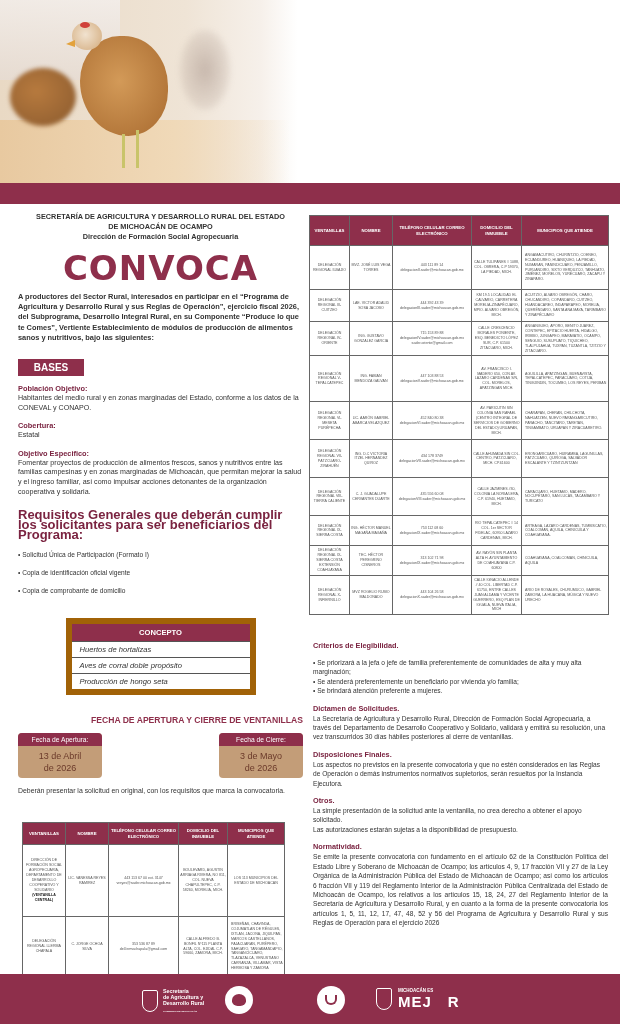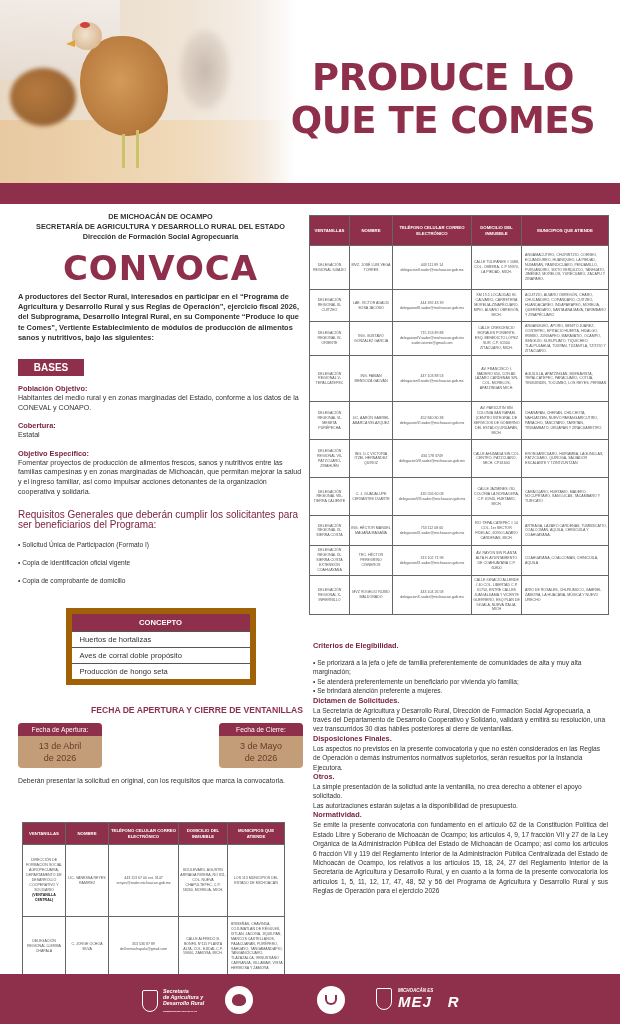--- a/index.html
+++ b/index.html
@@ -15,48 +15,48 @@
     font-family:"DejaVu Sans",sans-serif;font-weight:bold;color:#8e2f4b;font-size:37px;line-height:43px;letter-spacing:-0.5px;}
   .band{position:absolute;left:0;top:183px;width:620px;height:21px;background:#8e2f4b;}
 
   .left{position:absolute;left:18px;top:212px;width:285px;}
   .org{text-align:center;font-weight:bold;font-size:7.3px;line-height:10px;color:#333;}
   .convoca{text-align:center;font-family:"DejaVu Sans",sans-serif;font-weight:bold;color:#8e2f4b;font-size:34px;line-height:36px;margin-top:8px;letter-spacing:1px;}
   .intro{font-size:7.4px;line-height:10.2px;font-weight:bold;color:#333;margin-top:6px;}
   .bases{display:inline-block;background:#8e2f4b;color:#fff;font-weight:bold;font-size:10px;padding:3px 0;width:66px;text-align:center;margin-top:16px;}
   .sec-h{color:#7a2340;font-weight:bold;font-size:7.4px;margin-top:8px;line-height:10px;}
   .sec-p{font-size:7.1px;line-height:9.6px;color:#333;}
-  .req-h{color:#7a2340;font-weight:normal;font-size:10px;line-height:10px;margin-top:13px;}
+  .req-h{color:#7a2340;font-weight:bold;font-size:13px;line-height:10px;margin-top:13px;}
   .bullet{font-size:6.6px;color:#333;margin-top:11px;}
   .concept{margin:24px auto 0;width:190px;border:6px solid #a16207;border-collapse:collapse;}
   .concept th{background:#8e2f4b;color:#fff;font-size:7.6px;padding:4px 0;text-align:center;}
-  .concept td{font-size:7.6px;padding:3px 8px;border-top:1px solid #555;color:#333;}
+  .concept td{font-size:7.6px;padding:3px 8px;border-top:1px solid #555;color:#333;font-style:italic;}
   .dates-h{text-align:right;color:#8e2f4b;font-weight:bold;font-size:8.6px;margin-top:20px;}
   .dates{display:flex;justify-content:space-between;margin-top:8px;}
   .dbox{width:84px;border-radius:4px;overflow:hidden;background:#c39d78;}
   .dbox .dh{background:#8e2f4b;color:#fff;font-size:6.7px;text-align:center;padding:3px 0;}
   .dbox .dv{color:#6b3a2a;font-size:9px;text-align:center;padding:4px 0 4px;line-height:12px;}
   .rec-h{text-align:center;color:#8e2f4b;font-weight:bold;font-size:8.6px;margin-top:22px;}
   .rec-p{font-size:6.9px;line-height:9.4px;margin-top:8px;color:#333;}
 
   table.vt{border-collapse:collapse;border:1px solid #555;table-layout:fixed;}
   table.vt th{background:#8e2f4b;color:#fff;font-size:4.3px;font-weight:bold;padding:5px 1px;border:1px solid #666;text-align:center;line-height:5.5px;}
   table.vt td{font-size:3.6px;color:#555;padding:2px 1px;border:1px solid #666;text-align:center;line-height:4.9px;vertical-align:middle;}
   table.vt td.muni{text-align:left;padding-left:3px;}
   .ltable{position:absolute;left:22px;top:822px;width:262px;}
   .rtable{position:absolute;left:309px;top:215px;width:299px;}
 
   .right{position:absolute;left:313px;top:641px;width:295px;}
-  .rh{color:#7a2340;font-weight:bold;font-size:7.3px;line-height:10px;}
+  .rh{color:#7a2340;font-weight:bold;font-size:7.3px;line-height:10px;margin-top:8px;}
   .rh:first-child{margin-top:0;}
   .rp{font-size:6.6px;line-height:9.4px;color:#333;}
   .rp.just{text-align:justify;}
   .gap{height:7px;}
 
-  .footer{position:absolute;left:0;top:974px;width:620px;height:50px;background:#8e2f4b;font-style:italic;}
+  .footer{position:absolute;left:0;top:974px;width:620px;height:50px;background:#8e2f4b;}
   .flogo{position:absolute;top:10px;}
   .shield{width:16px;height:22px;border:1.5px solid #fff;border-radius:2px 2px 8px 8px;}
   .ftxt{color:#fff;font-weight:bold;font-size:5.3px;line-height:6.2px;}
   .circle{width:28px;height:28px;border-radius:50%;background:#fff;}
   .mejor{color:#fff;font-weight:bold;font-size:15px;letter-spacing:1px;}
   .mich{color:#fff;font-weight:bold;font-size:4.5px;}
 </style>
 </head>
 <body>
 
@@ -65,31 +65,27 @@
   <div class="floor"></div>
 
   <div class="hen" style="left:10px;top:68px;width:66px;height:58px;background:radial-gradient(ellipse at 40% 40%,#b77a3e,#8a5a2e);filter:blur(2px);"></div>
   <div class="hen" style="left:80px;top:36px;width:88px;height:100px;background:radial-gradient(ellipse at 45% 45%,#d39a58,#a86a2f);border-radius:45% 50% 45% 55%;"></div>
   <div class="hen" style="left:72px;top:22px;width:30px;height:28px;background:radial-gradient(circle at 45% 45%,#f1e2cf,#d2aa7b);"></div>
   <div style="position:absolute;left:80px;top:22px;width:10px;height:6px;background:#d0413a;border-radius:50%;"></div>
   <div style="position:absolute;left:66px;top:40px;width:0;height:0;border-top:4px solid transparent;border-bottom:3px solid transparent;border-right:9px solid #e3a23c;"></div>
   <div style="position:absolute;left:122px;top:134px;width:3px;height:34px;background:#c9c46a;"></div>
   <div style="position:absolute;left:136px;top:130px;width:3px;height:38px;background:#c9c46a;"></div>
   <div class="hen" style="left:180px;top:30px;width:50px;height:80px;background:radial-gradient(ellipse,#b7a59a,rgba(220,210,200,0));filter:blur(3px);opacity:.7;"></div>
-  <div class="hero-title">
-    <div>PRODUCE LO</div>
-    <div>QUE TE COMES</div>
-  </div>
 </div>
 <div class="band"></div>
 
 <div class="left">
   <div class="org">
+    <div>SECRETARÍA DE AGRICULTURA Y DESARROLLO RURAL DEL ESTADO</div>
     <div>DE MICHOACÁN DE OCAMPO</div>
-    <div>SECRETARÍA DE AGRICULTURA Y DESARROLLO RURAL DEL ESTADO</div>
     <div>Dirección de Formación Social Agropecuaria</div>
   </div>
   <div class="convoca">CONVOCA</div>
   <p class="intro">A productores del Sector Rural, interesados en participar en el “Programa de Agricultura y Desarrollo Rural y sus Reglas de Operación”, ejercicio fiscal 2026, del Subprograma, Desarrollo Integral Rural, en su Componente “Produce lo que te Comes”, Vertiente Establecimiento de módulos de producción de alimentos sanos y nutritivos, bajo las siguientes:</p>
 
   <div class="bases">BASES</div>
 
   <div class="sec-h">Población Objetivo:</div>
   <p class="sec-p">Habitantes del medio rural y en zonas marginadas del Estado, conforme a los datos de la CONEVAL y CONAPO.</p>
   <div class="sec-h">Cobertura:</div>

